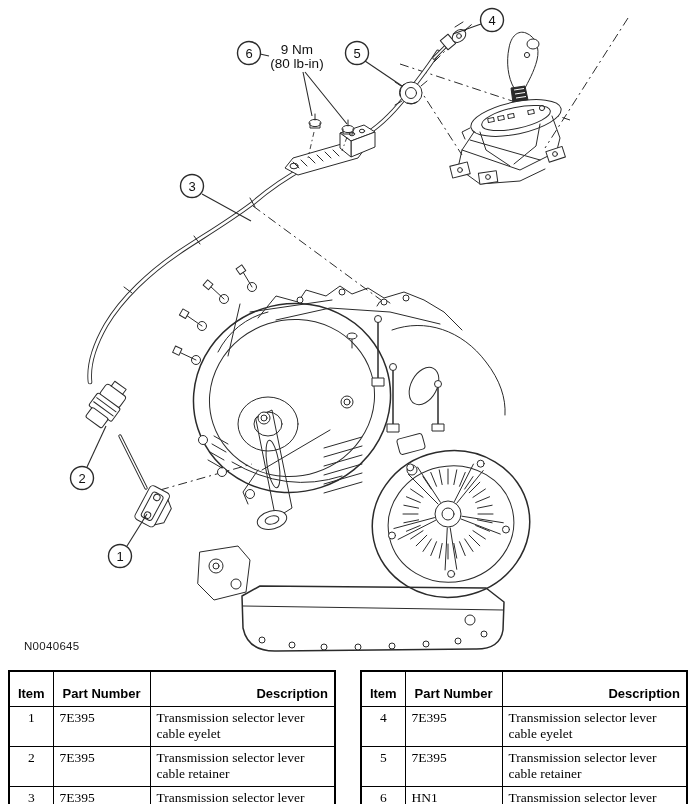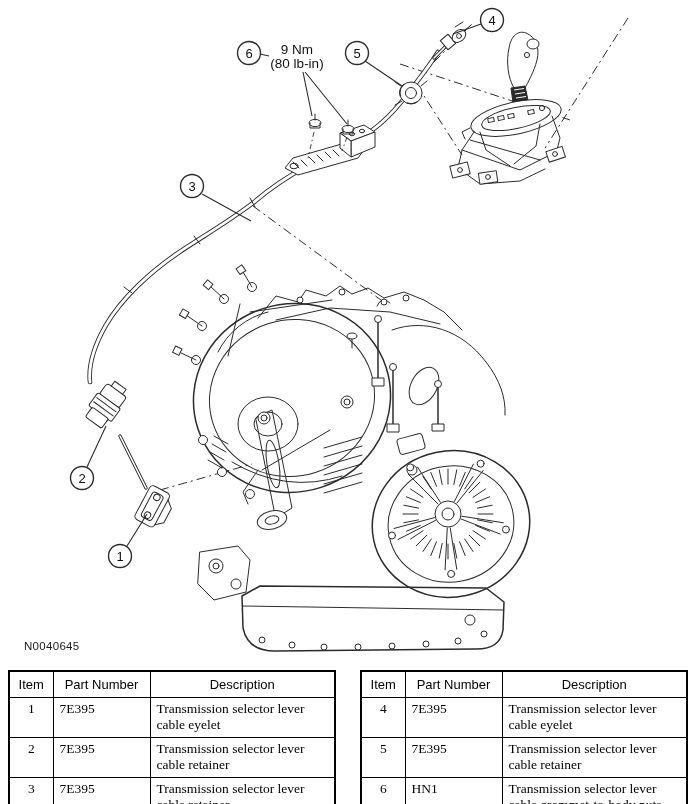--- a/index.html
+++ b/index.html
@@ -26,24 +26,24 @@
   .fig-code { position:absolute; left:24px; top:640px; font:11.5px "Liberation Sans", sans-serif;
               color:#1a1a1a; letter-spacing:.3px; }
 
   .parts-table { position:absolute; top:670px; width:328px; border-collapse:collapse;
                  table-layout:fixed; background:#fff; color:#000;
                  font-family:"Liberation Serif", serif; font-size:13.5px;
                  border:2.2px solid #000; }
   .parts-table.t-left  { left:8px; }
   .parts-table.t-right { left:360px; }
   .parts-table th, .parts-table td { border:1.4px solid #000; }
-  .parts-table th { font-family:"Liberation Sans", sans-serif; font-weight:normal; font-size:13px;
-                    padding:4px 6px 5px; height:16px; }
+  .parts-table th { font-family:"Liberation Sans", sans-serif; font-weight:bold; font-size:13px;
+                    padding:13px 6px 5px; height:16px; }
   .parts-table th.c-item, .parts-table th.c-part { text-align:center; }
-  .parts-table th.c-desc { text-align:center; }
+  .parts-table th.c-desc { text-align:right; }
   .parts-table td { padding:3px 6px 4px; vertical-align:top; line-height:16px; height:27px; }
   .parts-table td.c-item { text-align:center; }
 </style>
 </head>
 <body>
 
 <div class="stage">
 
   <svg width="692" height="660" viewBox="0 0 692 660">
 

